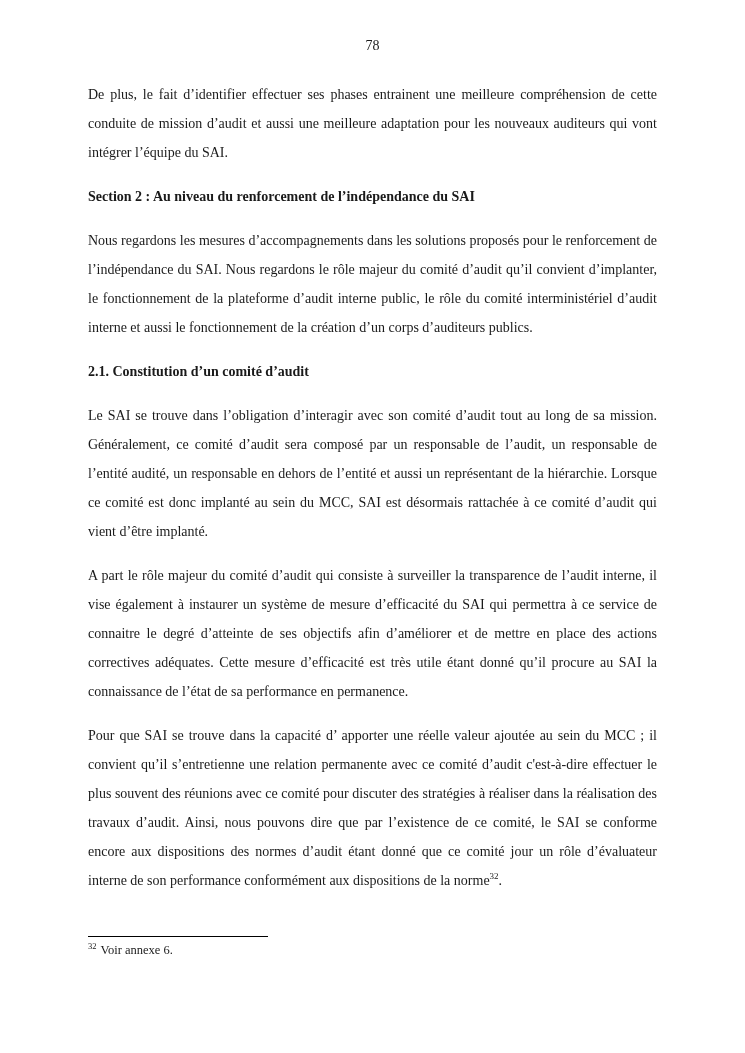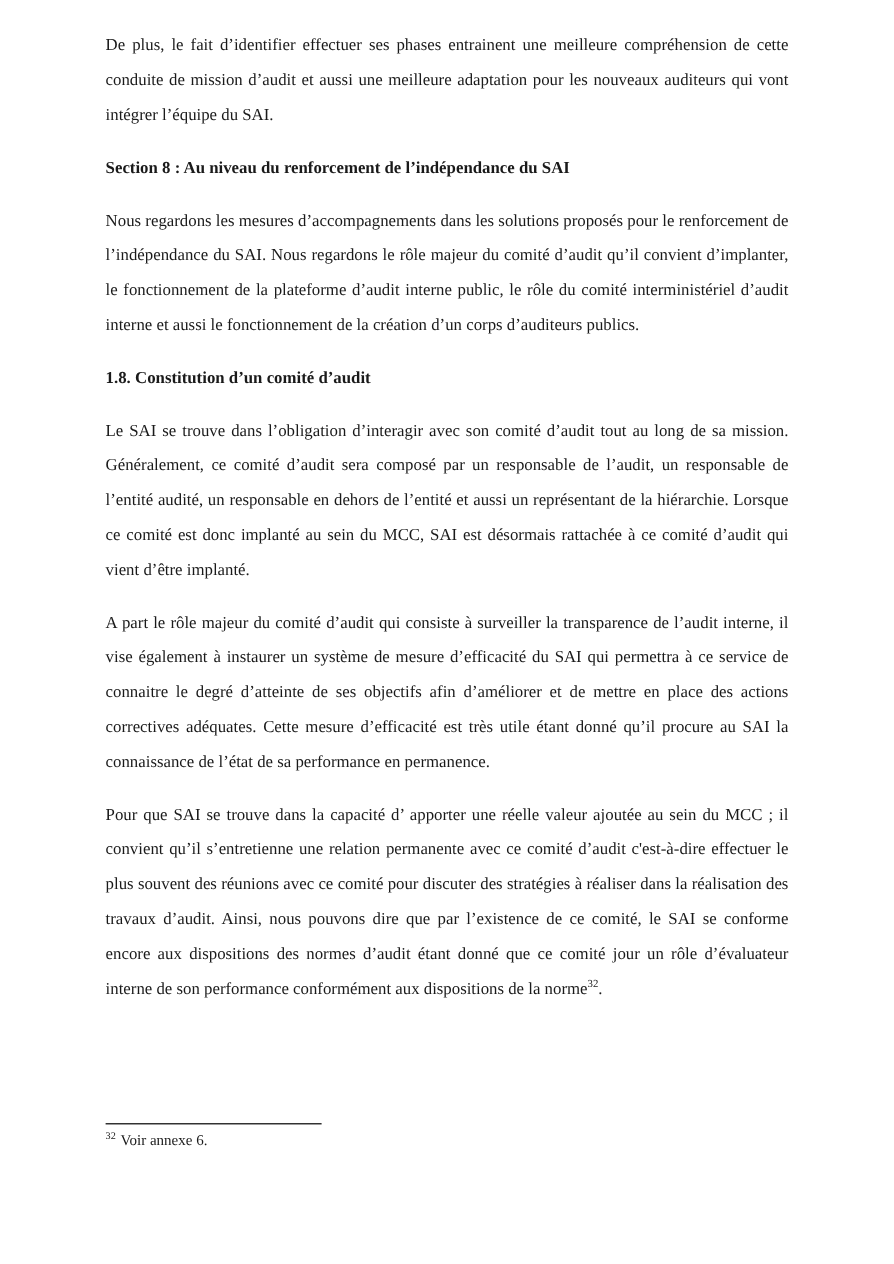--- a/index.html
+++ b/index.html
@@ -69,30 +69,31 @@
   .footnote-text .fn-body {
     margin-left: 4px;
     margin-top: 16px;
   }
 </style>
 </head>
 <body>
 
 <div class="page">
 
+  <div class="page-number">78</div>
 
   <div class="content">
 
     <p>De plus, le fait d’identifier effectuer ses phases entrainent une meilleure compréhension de cette conduite de mission d’audit et aussi une meilleure adaptation pour les nouveaux auditeurs qui vont intégrer  l’équipe du SAI.</p>
 
-    <p class="heading">Section 8 : Au niveau du renforcement de l’indépendance du SAI</p>
+    <p class="heading">Section 2 : Au niveau du renforcement de l’indépendance du SAI</p>
 
     <p>Nous regardons les mesures d’accompagnements dans les solutions proposés pour le renforcement de l’indépendance du SAI. Nous regardons le rôle majeur du comité d’audit qu’il convient d’implanter, le fonctionnement de la plateforme d’audit interne public, le rôle du comité interministériel d’audit interne et aussi le fonctionnement de la création d’un corps d’auditeurs publics.</p>
 
-    <p class="heading">1.8. Constitution d’un comité d’audit</p>
+    <p class="heading">2.1. Constitution d’un comité d’audit</p>
 
     <p>Le SAI se trouve dans l’obligation d’interagir avec son comité d’audit tout au long de sa mission. Généralement, ce comité d’audit sera composé par un responsable de l’audit, un responsable de l’entité audité, un responsable en dehors de l’entité et aussi un représentant de la hiérarchie. Lorsque ce comité est donc implanté au sein du MCC, SAI est désormais rattachée à ce comité d’audit qui vient d’être implanté.</p>
 
     <p>A part le rôle majeur du comité d’audit qui consiste à surveiller la transparence de l’audit interne, il vise également à instaurer un système de mesure d’efficacité du SAI qui permettra à ce service de connaitre le degré d’atteinte de ses objectifs afin d’améliorer et de mettre en place des actions correctives adéquates.  Cette mesure d’efficacité est très utile étant donné qu’il procure au SAI la connaissance de l’état de sa performance en permanence.</p>
 
     <p><span>Pour que SAI se trouve dans la capacité d’ apporter une réelle valeur ajoutée au sein du MCC ; il convient qu’il s’entretienne une relation permanente avec ce comité d’audit c'est-à-dire effectuer le plus souvent des réunions avec ce comité pour discuter des stratégies à réaliser dans la réalisation des travaux d’audit. Ainsi, nous pouvons dire que par l’existence de ce comité, le SAI se conforme encore aux dispositions des normes d’audit étant donné que ce comité jour un rôle d’évaluateur interne de son performance conformément aux dispositions de la norme</span><sup class="ref">32</sup><span>.</span></p>
 
   </div>
 
   <div class="footnote">

